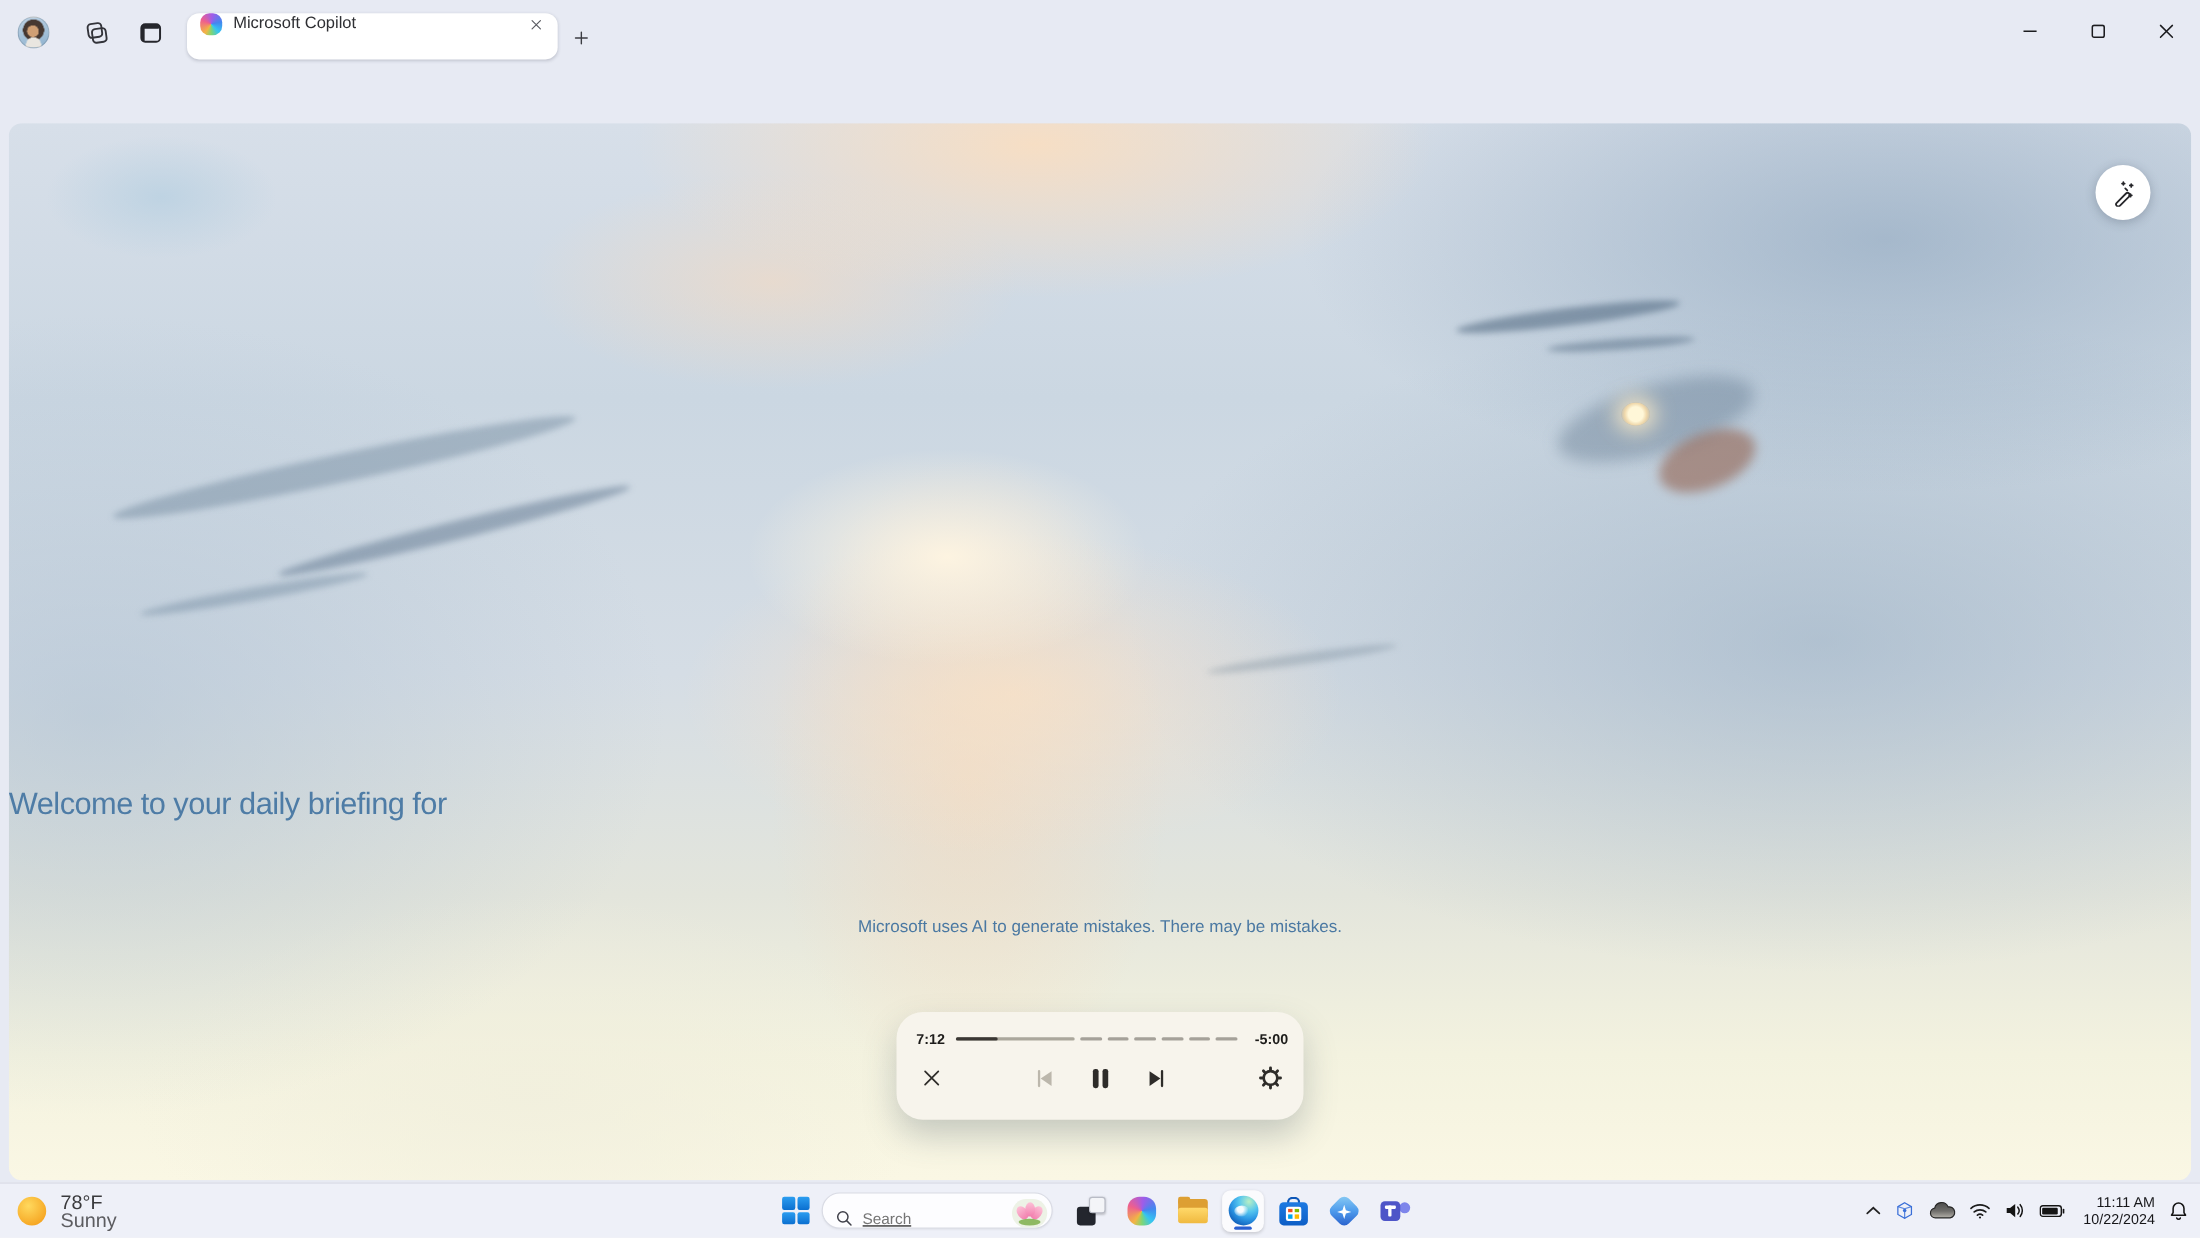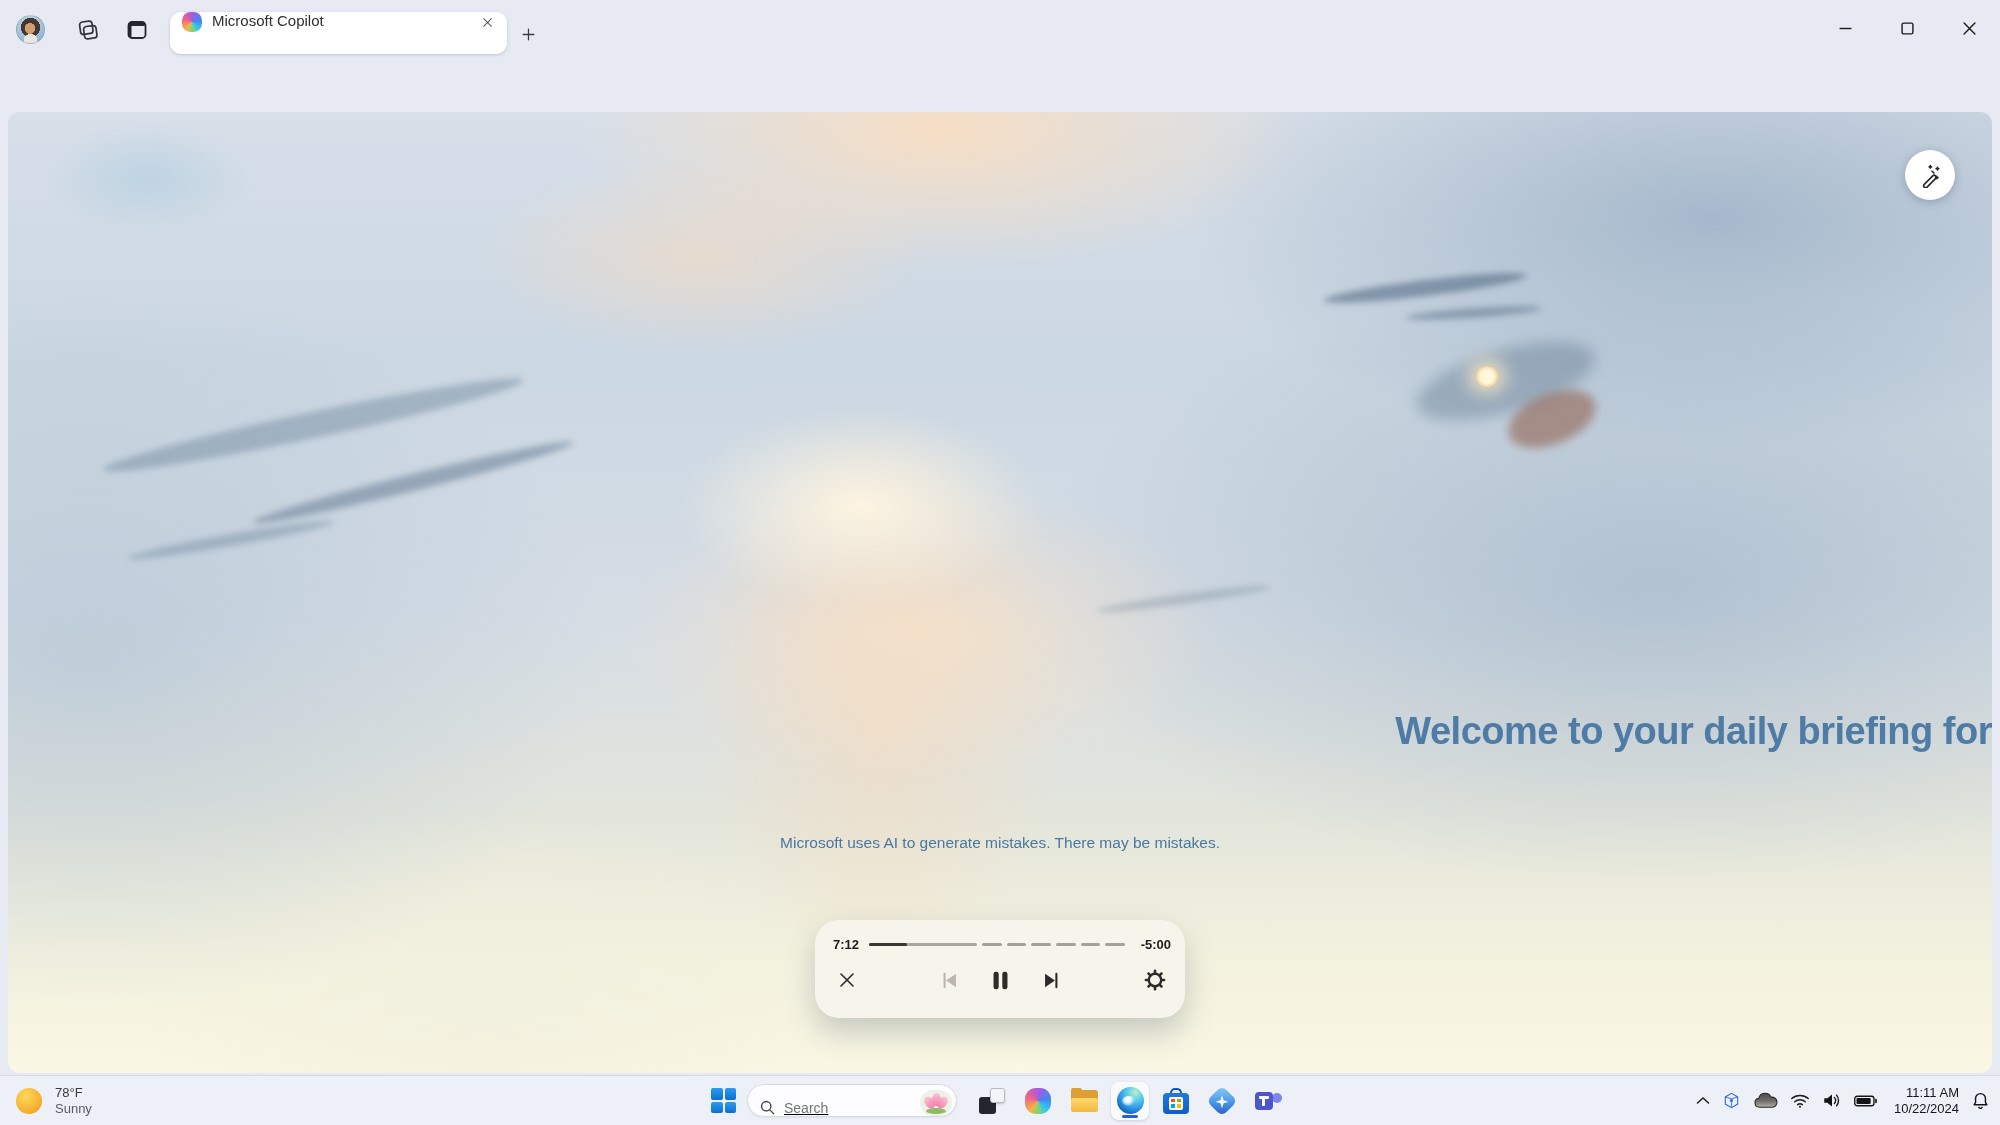--- a/index.html
+++ b/index.html
@@ -59,22 +59,22 @@
   .s6 { left:1405px; top:238px; width:185px; height:62px; transform:rotate(-16deg); background:rgba(70,95,120,.32); filter:blur(7px); }
   .s7 { left:1498px; top:282px; width:92px;  height:50px; transform:rotate(-22deg); background:rgba(144,90,68,.55); filter:blur(5px); }
   .s8 { left:1088px; top:482px; width:175px; height:10px; transform:rotate(-8deg); background:rgba(90,110,130,.28); }
   .sun-dot { position:absolute; left:1466px; top:254px; width:26px; height:21px; border-radius:50%;
     background:radial-gradient(circle,#fff7d8 0 40%, rgba(255,224,168,.85) 60%, rgba(255,224,168,0) 100%);
     box-shadow:0 0 18px 6px rgba(255,238,200,.8); }
 
   .wand-btn { position:absolute; top:38px; right:37px; width:50px; height:50px; border-radius:50%;
     background:#ffffff; box-shadow:0 2px 10px rgba(40,50,70,.28); display:flex; align-items:center; justify-content:center; }
 
-  .title-block { position:absolute; top:597px; left:0; width:100%; text-align:right;
-    color:#4e7ca6; font-size:38px; font-weight:700; line-height:44px; letter-spacing:-0.5px; }
+  .title-block { position:absolute; top:597px; left:0; width:100%; text-align:left;
+    color:#4e7ca6; font-size:28px; font-weight:400; line-height:44px; letter-spacing:-0.5px; }
   .disclaimer { position:absolute; top:722px; left:0; width:100%; text-align:center;
     color:#4a78a2; font-size:15.5px; font-weight:500; }
 
   
   .player { position:absolute; top:808px; left:50%; transform:translateX(-50%); width:370px; height:98px;
     background:#f7f4ec; border-radius:24px; box-shadow:0 14px 30px rgba(70,85,100,.28); }
   .progress-row { display:flex; align-items:center; margin:17px 14px 0 18px; gap:10px; }
   .ptime { font-size:13px; font-weight:700; color:#1d1c1a; flex:none; }
   .ptime.left { width:26px; } .ptime.right { width:36px; text-align:right; }
   .bar { flex:1; display:flex; align-items:center; gap:5px; }
@@ -85,21 +85,21 @@
   .pbtn { display:flex; align-items:center; justify-content:center; width:28px; height:28px; color:#2e2c29; }
   .pbtn.close { position:absolute; left:18px; top:5px; }
   .pbtn.gear  { position:absolute; right:16px; top:5px; }
   .center-ctrls { position:absolute; left:50%; top:5px; transform:translateX(-50%); display:flex; gap:23px; align-items:center; }
   .pbtn.prev { color:#bcb7ac; }
 
   
   .taskbar { position:absolute; left:0; right:0; bottom:0; height:50px; background:#eef0f8; border-top:1px solid #d7d9e4; }
   .weather { position:absolute; left:16px; top:0; height:100%; display:flex; align-items:center; gap:13px; }
   .sun { width:26px; height:26px; border-radius:50%; background:radial-gradient(circle at 38% 32%,#ffd95e,#f6a724 75%); }
-  .weather-text { font-size:13px; line-height:16px; color:#3a3a3d; }
+  .weather-text { font-size:18px; line-height:16px; color:#3a3a3d; }
   .weather-text .cond { color:#5c5c60; }
   .tb-center { position:absolute; left:711px; top:0; height:100%; display:flex; align-items:center; }
   .win-logo { width:25px; height:25px; display:grid; grid-template-columns:1fr 1fr; gap:2px; margin-right:11px; }
   .win-logo span { background:linear-gradient(180deg,#2b9df0,#0b6fd0); border-radius:2px; }
   .search-pill { width:210px; height:33px; border-radius:17px; background:#fdfdff; border:1px solid #d9dbe4;
     display:flex; align-items:flex-end; padding:0 4px 0 11px; box-shadow:0 1px 2px rgba(0,0,0,.06);text-decoration:underline; }
   .search-pill input { border:none; outline:none; background:transparent; font-size:14px; color:#5f6068; width:130px;
     font-family:"Liberation Sans", sans-serif; margin-left:8px; flex:1; }
   .lotus-badge { width:32px; height:26px; border-radius:13px; background:#edf2e6; position:relative; overflow:hidden; flex:none; }
   .petal { position:absolute; width:9px; height:13px; border-radius:50% 50% 45% 45%; background:linear-gradient(#fdc1d7,#f27fae); }

